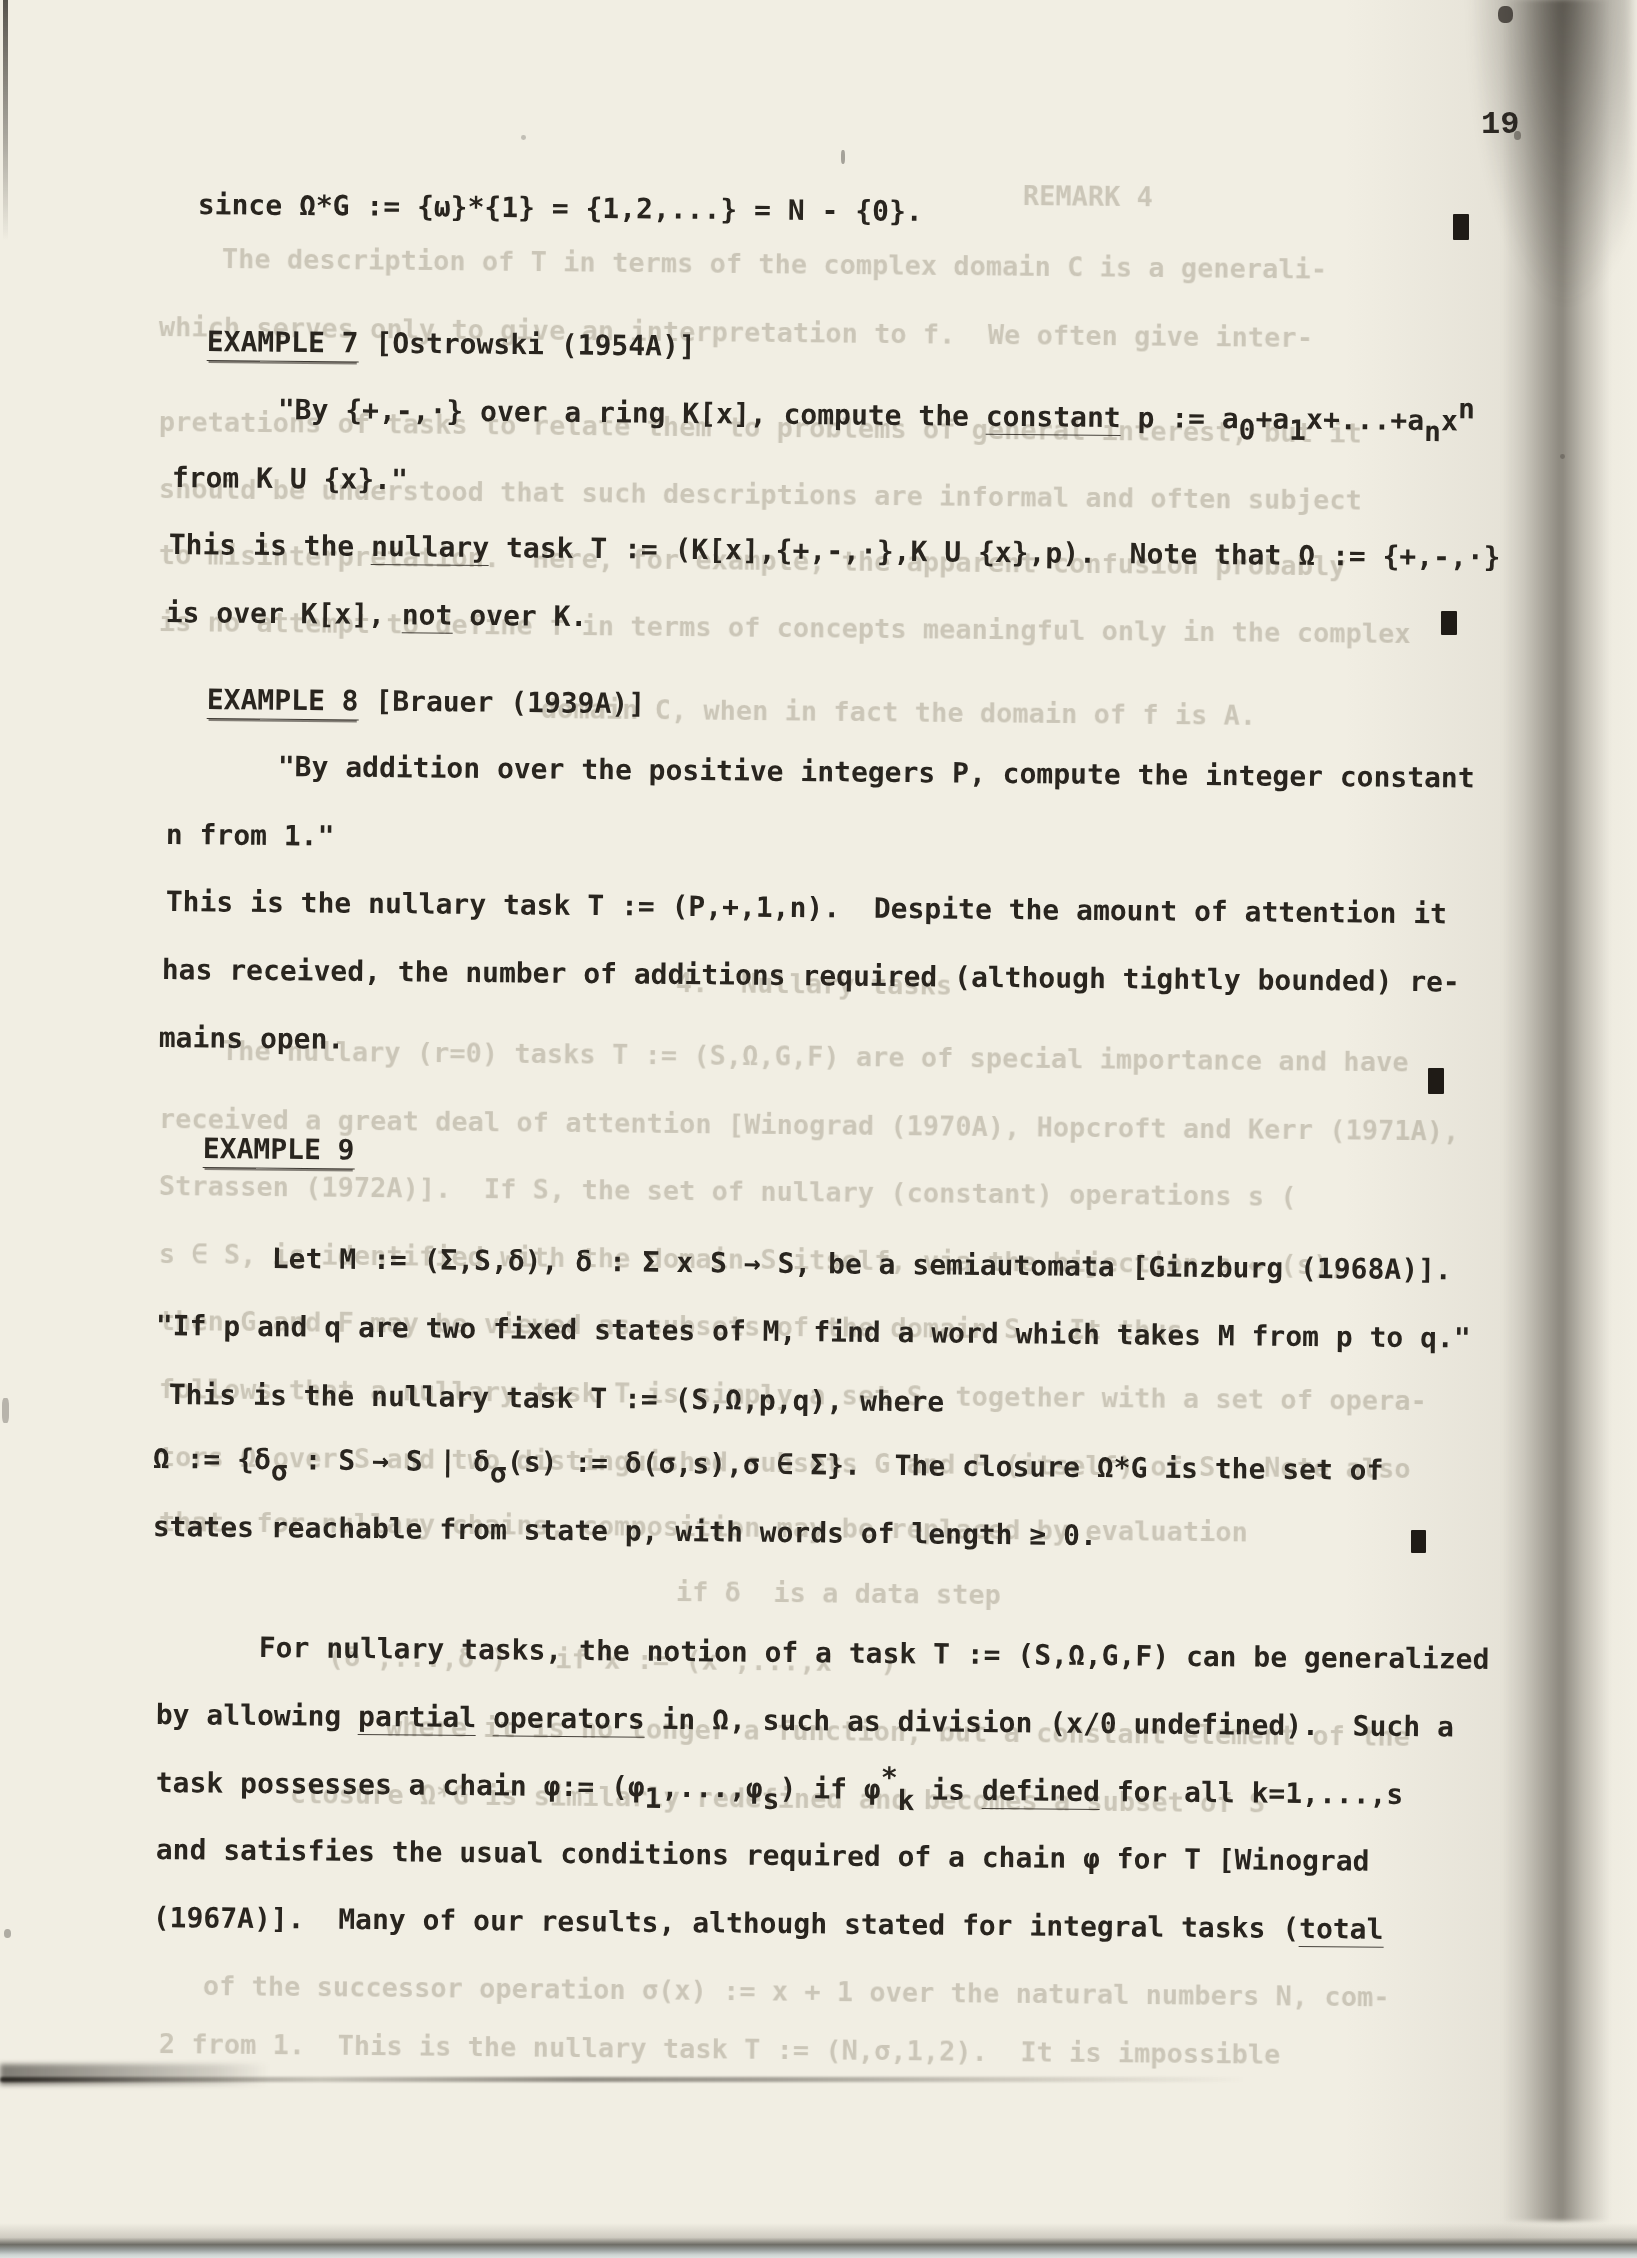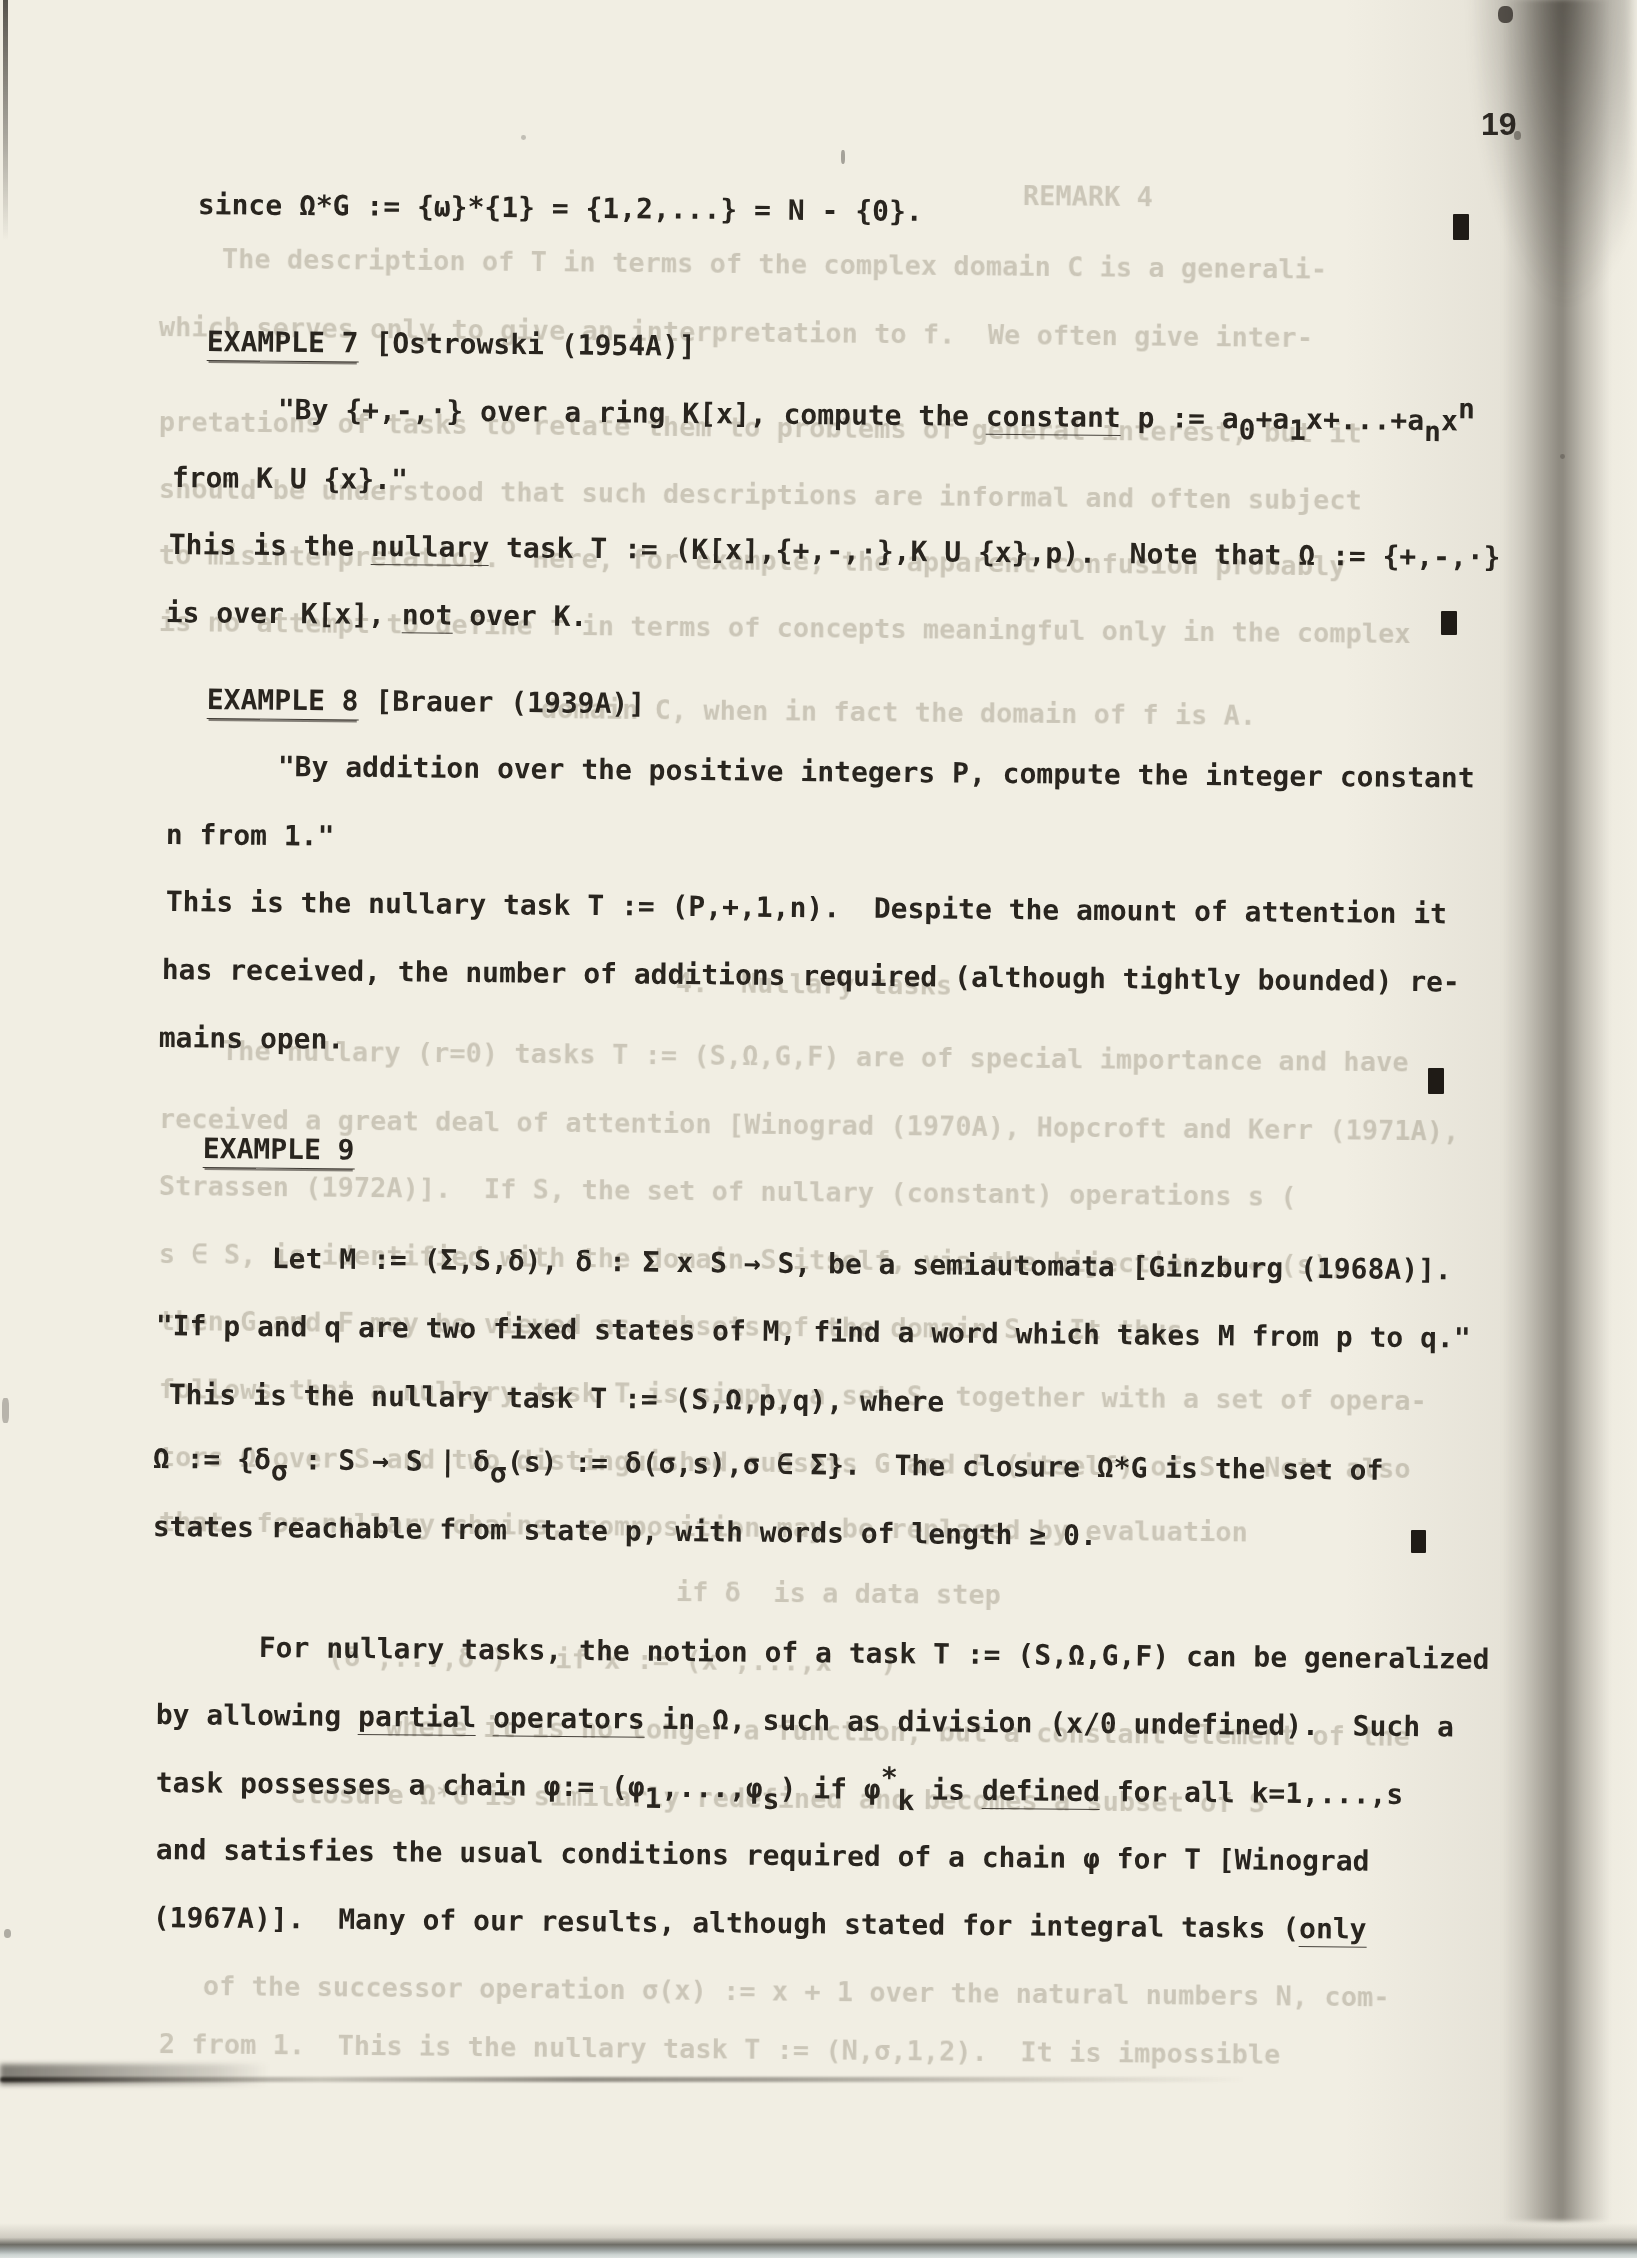--- a/index.html
+++ b/index.html
@@ -11,21 +11,21 @@
          transform:rotate(.55deg);transform-origin:0 0;line-height:1.15;}
   .gline{position:absolute;white-space:pre;font-size:27px;font-weight:600;color:rgba(128,120,100,.34);
          filter:blur(0.7px);transform:rotate(.55deg);transform-origin:0 0;line-height:1.15;}
   .u{border-bottom:1.9px solid rgba(41,37,31,.85);padding-bottom:1px;}
   .uu{border-bottom:1.9px solid rgba(41,37,31,.9);box-shadow:0 3.9px 0 -1.9px rgba(41,37,31,.55);padding-bottom:1.9px;}
   .tsub{position:relative;top:.38em;}
   .tsup{position:relative;top:-.42em;}
   .sq{position:absolute;background:#1f1b16;border-radius:1px;}
   .speck{position:absolute;background:#35302a;}
   #page-number{position:absolute;left:1481px;top:106px;font-size:32px;font-weight:600;color:#2c2823;
-               font-family:Liberation Sans, sans-serif;}
+               font-family:Liberation Mono, monospace;}
   #top-left-line{position:absolute;left:2.9px;top:0;width:4.8px;height:241px;
                  background:linear-gradient(180deg,rgba(50,46,40,.8),rgba(50,46,40,.35) 60%,rgba(50,46,40,0));
                  filter:blur(0.5px);}
   #gutter-shadow{position:absolute;left:1502px;top:0;width:108px;height:2221px;
                  background:linear-gradient(90deg,rgba(66,60,51,0) 0%,rgba(66,60,51,.14) 18%,
                  rgba(52,47,39,.42) 45%,rgba(52,47,39,.52) 55%,rgba(66,60,51,.25) 76%,rgba(66,60,51,0) 100%);
                  filter:blur(1.9px);}
   #gutter-top{position:absolute;left:1468px;top:-39px;width:164px;height:348px;
               background:radial-gradient(ellipse at 60% 10%,rgba(40,36,30,.5),rgba(40,36,30,0) 70%);
               filter:blur(4.8px);}
@@ -92,21 +92,21 @@
       <div class="tline" style="left: 203px; top: 1133px;"><span class="uu">EXAMPLE 9</span></div>
       <div class="tline" style="left: 272px; top: 1243px;"><span>Let M := (Σ,S,δ), δ : Σ x S → S, be a semiautomata [Ginzburg (1968A)].</span></div>
       <div class="tline" style="left: 156px; top: 1310px;"><span>"If p and q are two fixed states of M, find a word which takes M from p to q."</span></div>
       <div class="tline" style="left: 169px; top: 1379px;"><span>This is the nullary task T := (S,Ω,p,q), where</span></div>
       <div class="tline" style="left: 153px; top: 1443px;"><span>Ω := {δ</span><span class="tsub">σ</span><span> : S → S | δ</span><span class="tsub">σ</span><span>(s) := δ(σ,s),σ ∈ Σ}.  The closure Ω*G is the set of</span></div>
       <div class="tline" style="left: 153px; top: 1511px;"><span>states reachable from state p, with words of length </span><span>≥</span><span> 0.</span></div>
       <div class="tline" style="left: 259px; top: 1632px;"><span>For nullary tasks, the notion of a task T := (S,Ω,G,F) can be generalized</span></div>
       <div class="tline" style="left: 156px; top: 1699px;"><span>by allowing </span><span class="u">partial</span><span> </span><span class="u">operators</span><span> in Ω, such as division (x/0 undefined).  Such a</span></div>
       <div class="tline" style="left: 156px; top: 1767px;"><span>task possesses a chain φ:= (φ</span><span class="tsub">1</span><span>,...,φ</span><span class="tsub">s</span><span>) if φ</span><span class="tsup">*</span><span class="tsub">k</span><span> is </span><span class="u">defined</span><span> for all k=1,...,s</span></div>
       <div class="tline" style="left: 156px; top: 1834px;"><span>and satisfies the usual conditions required of a chain φ for T [Winograd</span></div>
-      <div class="tline" style="left: 153px; top: 1902px;"><span>(1967A)].  Many of our results, although stated for integral tasks (</span><span class="u">only</span></div>
+      <div class="tline" style="left: 153px; top: 1902px;"><span>(1967A)].  Many of our results, although stated for integral tasks (</span><span class="u">total</span></div>
     </div>
   <div id="marks-layer">
       <div class="sq" style="left: 1453px; top: 214px; width: 16.4px; height: 26px;"></div>
       <div class="sq" style="left: 1441px; top: 611px; width: 16.4px; height: 24px;"></div>
       <div class="sq" style="left: 1428px; top: 1068px; width: 16.4px; height: 26px;"></div>
       <div class="sq" style="left: 1411px; top: 1530px; width: 15.4px; height: 23px;"></div>
       <div class="speck" style="left: 1498px; top: 5.8px; width: 15.4px; height: 17.4px; opacity: 0.8; border-radius: 40%;"></div>
       <div class="speck" style="left: 1514px; top: 131px; width: 6.8px; height: 8.7px; opacity: 0.45; border-radius: 50%;"></div>
       <div class="speck" style="left: 1.9px; top: 1398px; width: 6.8px; height: 25px; opacity: 0.3; border-radius: 30%;"></div>
       <div class="speck" style="left: 3.9px; top: 1929px; width: 6.8px; height: 8.7px; opacity: 0.35; border-radius: 50%;"></div>

